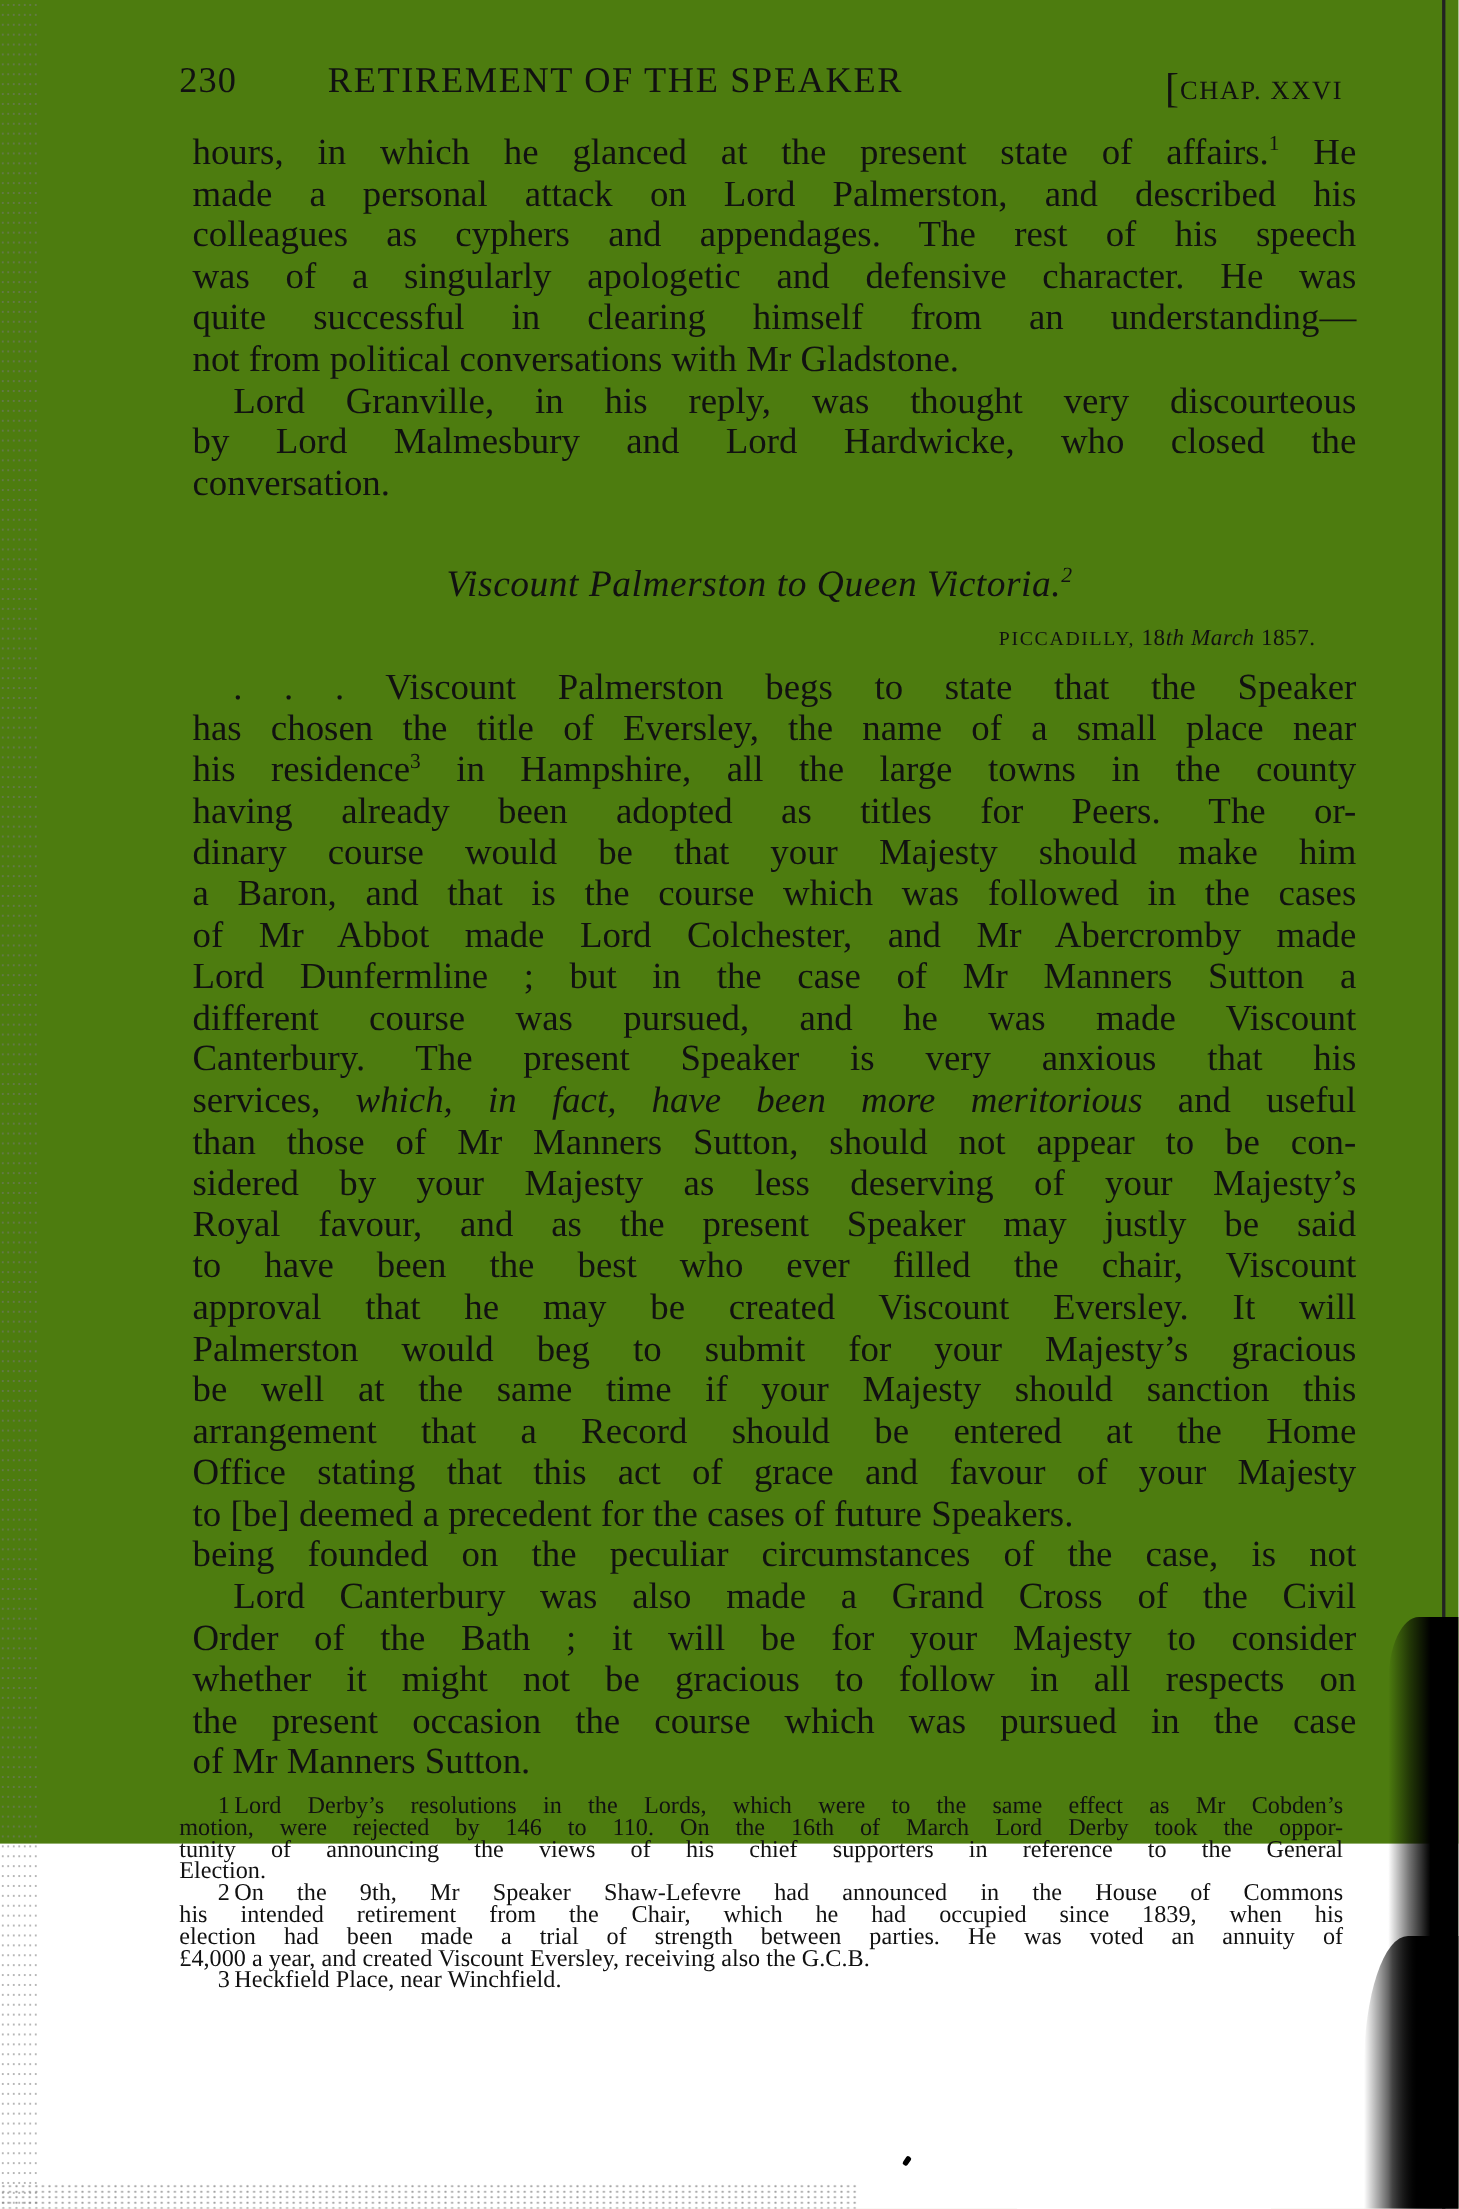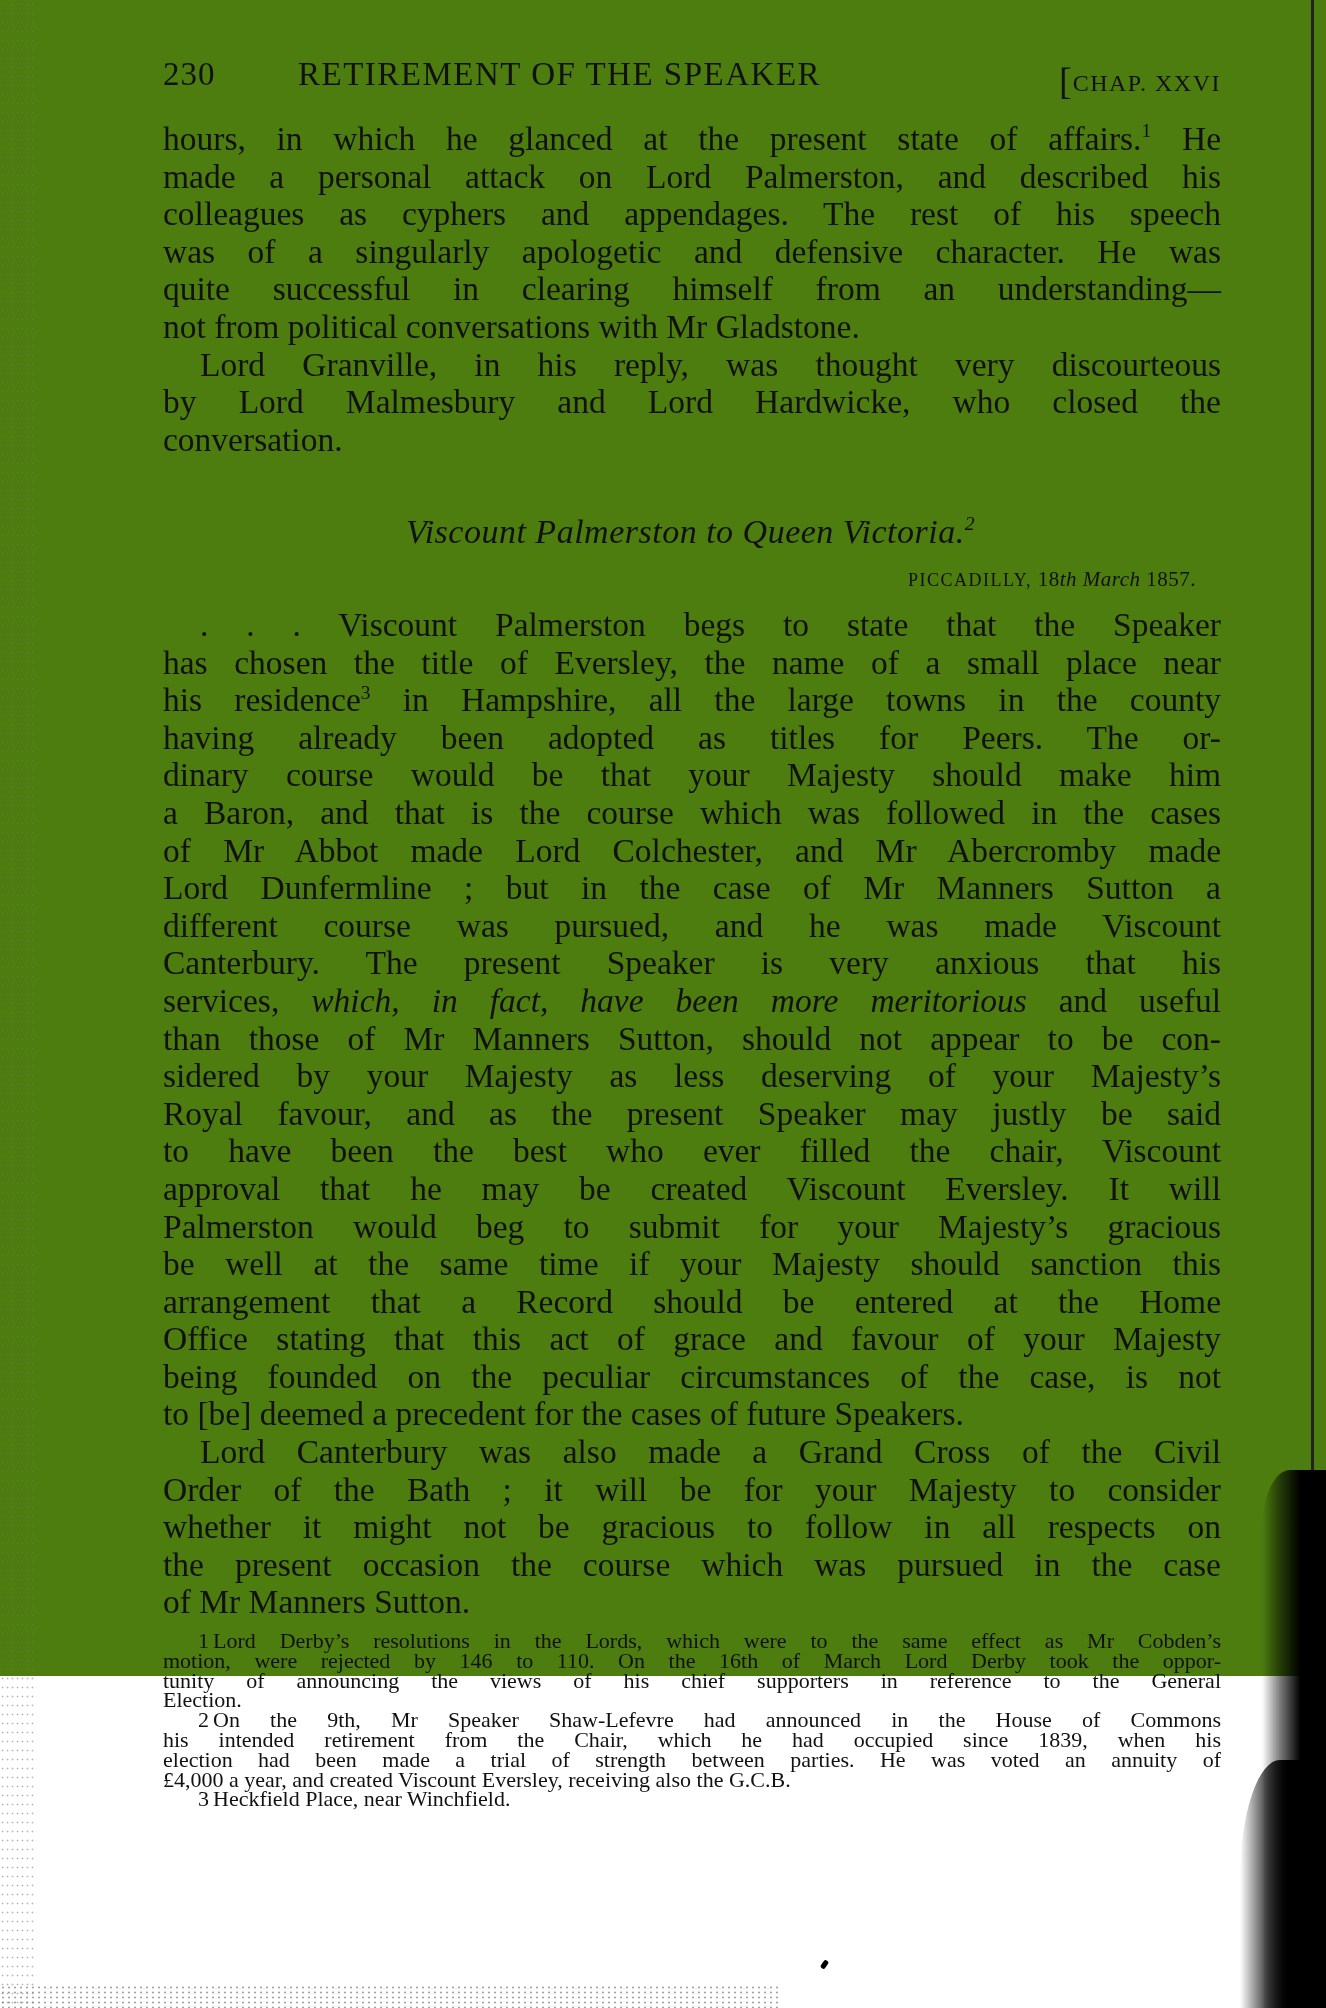--- a/index.html
+++ b/index.html
@@ -28,21 +28,21 @@
   
   .running-head { position: absolute; left: 163px; top: 56px; width: 1058px; height: 40px;
     font-size: 33px; letter-spacing: 1px; white-space: nowrap; }
   .page-number { position: absolute; left: 0; top: 0; }
   .running-title { position: absolute; left: 135px; top: 0; letter-spacing: 1.5px; }
   .chapter-ref { position: absolute; right: 0; top: 0; }
   .chapter-ref .sc { font-size: 24px; letter-spacing: 1.5px; }
   .chapter-ref .bracket { font-size: 38px; position: relative; top: 3px; }
 
   
-  .block { position: absolute; left: 163px; width: 1058px; font-size: 33.5px; line-height: 37.6px; text-align: justify; }
+  .block { position: absolute; left: 175px; width: 1058px; font-size: 33.5px; line-height: 37.6px; text-align: justify; }
   .block p { margin: 0; }
   .line { display: block; white-space: nowrap; text-align-last: justify; text-align: justify; }
   .line.last { text-align-last: left; }
   .indent { padding-left: 37px; }
   sup { font-size: 0.58em; vertical-align: 0; position: relative; top: -0.65em; line-height: 0; }
   em { font-style: italic; text-align: center; }
 
   .letter-title { position: absolute; left: 0; width: 1326px; top: 513px; text-align: center;
     font-size: 34px; font-style: italic; letter-spacing: 0.5px; padding-left: 55px; box-sizing: border-box; }
   .dateline { position: absolute; right: 130px; top: 567px; font-size: 21px; letter-spacing: 0.5px; }
@@ -105,22 +105,22 @@
       <span class="line"><span>services, </span><em>which, in fact, have been more meritorious</em><span> and useful</span></span>
       <span class="line">than those of Mr Manners Sutton, should not appear to be con-</span>
       <span class="line">sidered by your Majesty as less deserving of your Majesty’s</span>
       <span class="line">Royal favour, and as the present Speaker may justly be said</span>
       <span class="line">to have been the best who ever filled the chair, Viscount</span>
       <span class="line">approval that he may be created Viscount Eversley.  It will</span>
       <span class="line">Palmerston would beg to submit for your Majesty’s gracious</span>
       <span class="line">be well at the same time if your Majesty should sanction this</span>
       <span class="line">arrangement that a Record should be entered at the Home</span>
       <span class="line">Office stating that this act of grace and favour of your Majesty</span>
+      <span class="line last">to [be] deemed a precedent for the cases of future Speakers.</span>
       <span class="line">being founded on the peculiar circumstances of the case, is not</span>
-      <span class="line last">to [be] deemed a precedent for the cases of future Speakers.</span>
     </p>
     <p>
       <span class="line indent">Lord Canterbury was also made a Grand Cross of the Civil</span>
       <span class="line">Order of the Bath ;  it will be for your Majesty to consider</span>
       <span class="line">whether it might not be gracious to follow in all respects on</span>
       <span class="line">the present occasion the course which was pursued in the case</span>
       <span class="line last">of Mr Manners Sutton.</span>
     </p>
   </div>
 

